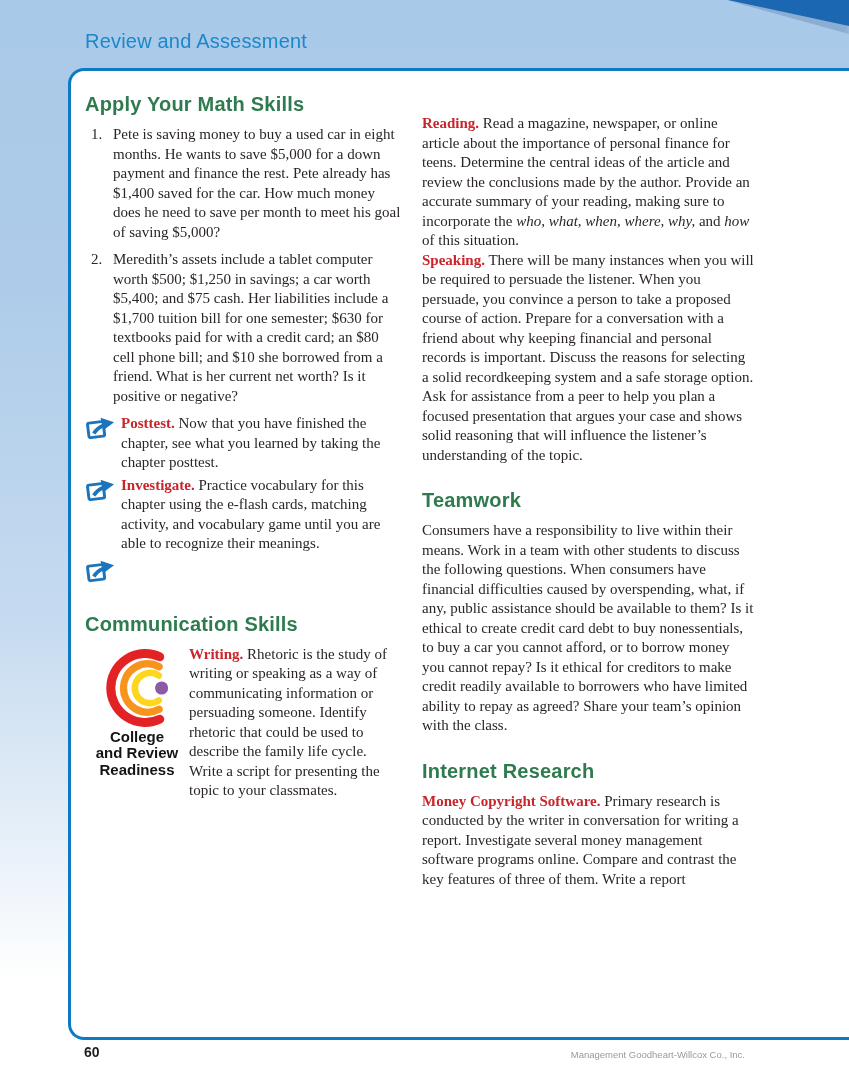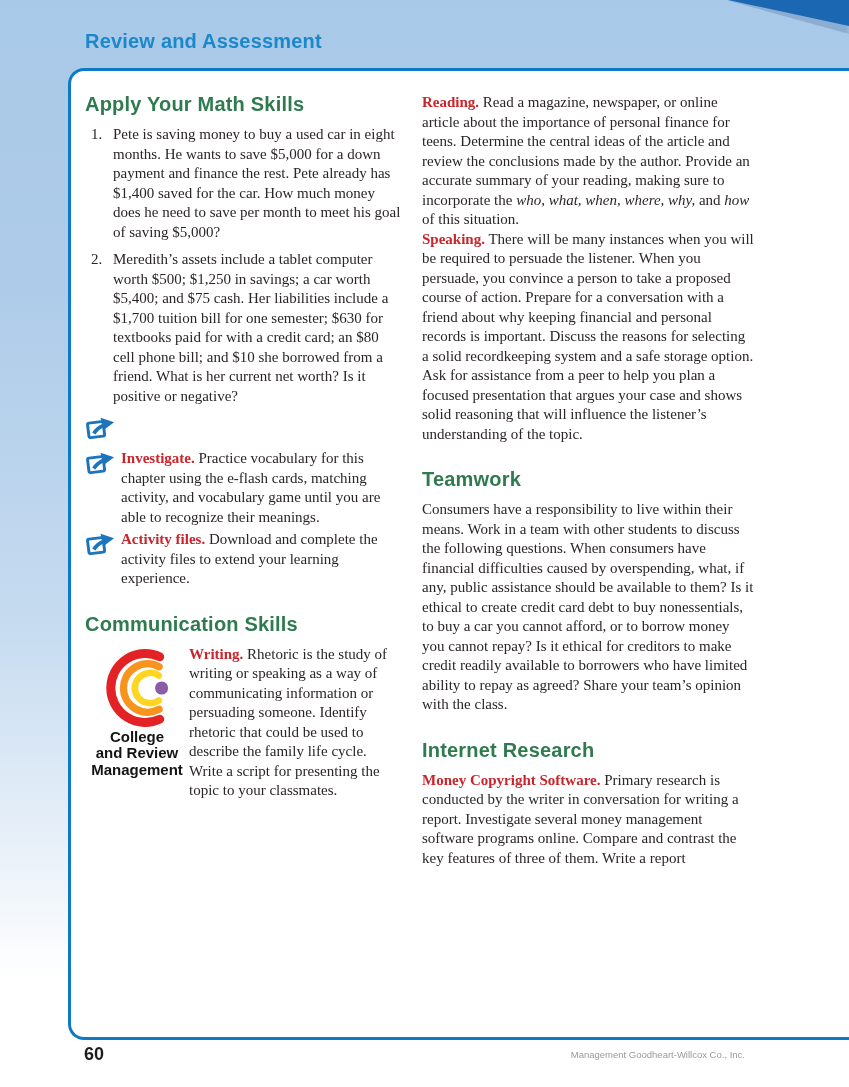--- a/index.html
+++ b/index.html
@@ -21,37 +21,37 @@
     filter:blur(2px);
   }
   .corner-tri{
     position:absolute;top:0;left:0;width:849px;height:32px;
     background:#1b67b1;
     clip-path:polygon(728px 0,849px 0,849px 26px);
   }
   .page-title{
     position:absolute;top:30px;left:85px;
     font-family:"Liberation Sans", sans-serif;
-    font-weight:700;font-size:20px;letter-spacing:.2px;
+    font-weight:400;font-size:20px;letter-spacing:.2px;
     color:#1c87c9;
     text-align:center;
   }
   .sheet{
     position:absolute;top:68px;left:68px;width:795px;height:972px;
     box-sizing:border-box;
     background:#ffffff;
     border:3px solid #0e7ac4;border-right:none;
     border-radius:16px 0 0 16px;
   }
   .content{
     position:absolute;top:22px;left:14px;
     display:flex;gap:19px;
   }
   .col-left{width:318px;}
-  .col-right{width:332px;}
+  .col-right{width:332px;margin-top:21px;}
   h2{
     font-family:"Liberation Sans", sans-serif;
     font-weight:700;font-size:20px;color:#2f7b4f;
     margin:0 0 9px 0;letter-spacing:.2px;
   }
   .mt{margin-top:24px;}
   .body{
     font-size:15px;line-height:1.3;color:#2b2526;margin:0;
   }
   .red{color:#c9252b;font-weight:700;}
@@ -70,21 +70,21 @@
   .badge svg{display:block;margin:2px auto 0 auto;}
   .badge-label{
     font-family:"Liberation Sans", sans-serif;
     font-weight:700;font-size:15px;line-height:1.1;color:#141414;
   }
   .writing{flex:1;}
   
   .pagenum{
     position:absolute;top:1044px;left:84px;
     font-family:"Liberation Sans", sans-serif;
-    font-weight:700;font-size:18px;color:#1d1d1d;
+    font-weight:700;font-size:14px;color:#1d1d1d;
   }
   .copyright{
     position:absolute;top:1049px;right:104px;
     font-family:"Liberation Sans", sans-serif;
     font-size:9.5px;color:#9a9a9a;
   }
 </style>
 </head>
 <body>
 
@@ -111,20 +111,21 @@
 
 
       <div class="act" style="margin-top:3px;">
         <span class="act-icon">
           <svg viewBox="0 0 26 24" width="30" height="27">
             <rect x="2.5" y="6.5" width="14" height="13" rx="1.5" fill="#ffffff" stroke="#1c75bc" stroke-width="2.6" transform="rotate(-7 9.5 13)"></rect>
             <path d="M7.5 16.5 Q10.5 11.5 15.5 9.5" fill="none" stroke="#1c75bc" stroke-width="3.4"></path>
             <polygon points="13.5,2.5 25.5,6.5 16,13.5" fill="#1c75bc"></polygon>
           </svg>
         </span>
+        <p class="body act-text"><b class="red">Posttest.</b> <span>Now that you have finished the chapter, see what you learned by taking the chapter posttest.</span></p>
       </div>
 
       <div class="act">
         <span class="act-icon">
           <svg viewBox="0 0 26 24" width="30" height="27">
             <rect x="2.5" y="6.5" width="14" height="13" rx="1.5" fill="#ffffff" stroke="#1c75bc" stroke-width="2.6" transform="rotate(-7 9.5 13)"></rect>
             <path d="M7.5 16.5 Q10.5 11.5 15.5 9.5" fill="none" stroke="#1c75bc" stroke-width="3.4"></path>
             <polygon points="13.5,2.5 25.5,6.5 16,13.5" fill="#1c75bc"></polygon>
           </svg>
         </span>
@@ -132,37 +133,36 @@
       </div>
 
       <div class="act">
         <span class="act-icon">
           <svg viewBox="0 0 26 24" width="30" height="27">
             <rect x="2.5" y="6.5" width="14" height="13" rx="1.5" fill="#ffffff" stroke="#1c75bc" stroke-width="2.6" transform="rotate(-7 9.5 13)"></rect>
             <path d="M7.5 16.5 Q10.5 11.5 15.5 9.5" fill="none" stroke="#1c75bc" stroke-width="3.4"></path>
             <polygon points="13.5,2.5 25.5,6.5 16,13.5" fill="#1c75bc"></polygon>
           </svg>
         </span>
-        <p class="body act-text"><b class="red">Activity files.</b> <span>Download and complete the activity files to extend your learning experience.</span></p>
       </div>
 
       <h2 class="mt">Communication Skills</h2>
 
       <div class="comm">
         <div class="badge">
           <svg viewBox="0 0 100 100" width="82" height="82">
             <path d="M77.7 11.9 A42 42 0 1 0 77.7 88.1" fill="none" stroke="#e32226" stroke-width="11" stroke-linecap="round"></path>
             <path d="M76.9 24 A29.5 29.5 0 1 0 76.9 76" fill="none" stroke="#f7941d" stroke-width="9" stroke-linecap="round"></path>
             <path d="M76.6 34.9 A18.5 18.5 0 1 0 76.6 65.1" fill="none" stroke="#ffd520" stroke-width="8" stroke-linecap="round"></path>
             <circle cx="80" cy="50" r="8" fill="#8b5ba6"></circle>
           </svg>
           <div class="badge-label">
             <div>College</div>
             <div>and Review</div>
-            <div>Management</div>
+            <div>Readiness</div>
           </div>
         </div>
         <p class="body writing"><b class="red">Writing.</b> <span>Rhetoric is the study of writing or speaking as a way of communicating information or persuading someone. Identify rhetoric that could be used to describe the family life cycle. Write a script for presenting the topic to your classmates.</span></p>
       </div>
     </div>
 
     <div class="col-right">
       <p class="body"><b class="red">Reading.</b> <span>Read a magazine, newspaper, or online article about the importance of personal finance for teens. Determine the central ideas of the article and review the conclusions made by the author. Provide an accurate summary of your reading, making sure to incorporate the </span><span class="it">who, what, when, where, why,</span><span> and </span><span class="it">how</span><span> of this situation.</span></p>
 
       <p class="body"><b class="red">Speaking.</b> <span>There will be many instances when you will be required to persuade the listener. When you persuade, you convince a person to take a proposed course of action. Prepare for a conversation with a friend about why keeping financial and personal records is important. Discuss the reasons for selecting a solid recordkeeping system and a safe storage option. Ask for assistance from a peer to help you plan a focused presentation that argues your case and shows solid reasoning that will influence the listener’s understanding of the topic.</span></p>

